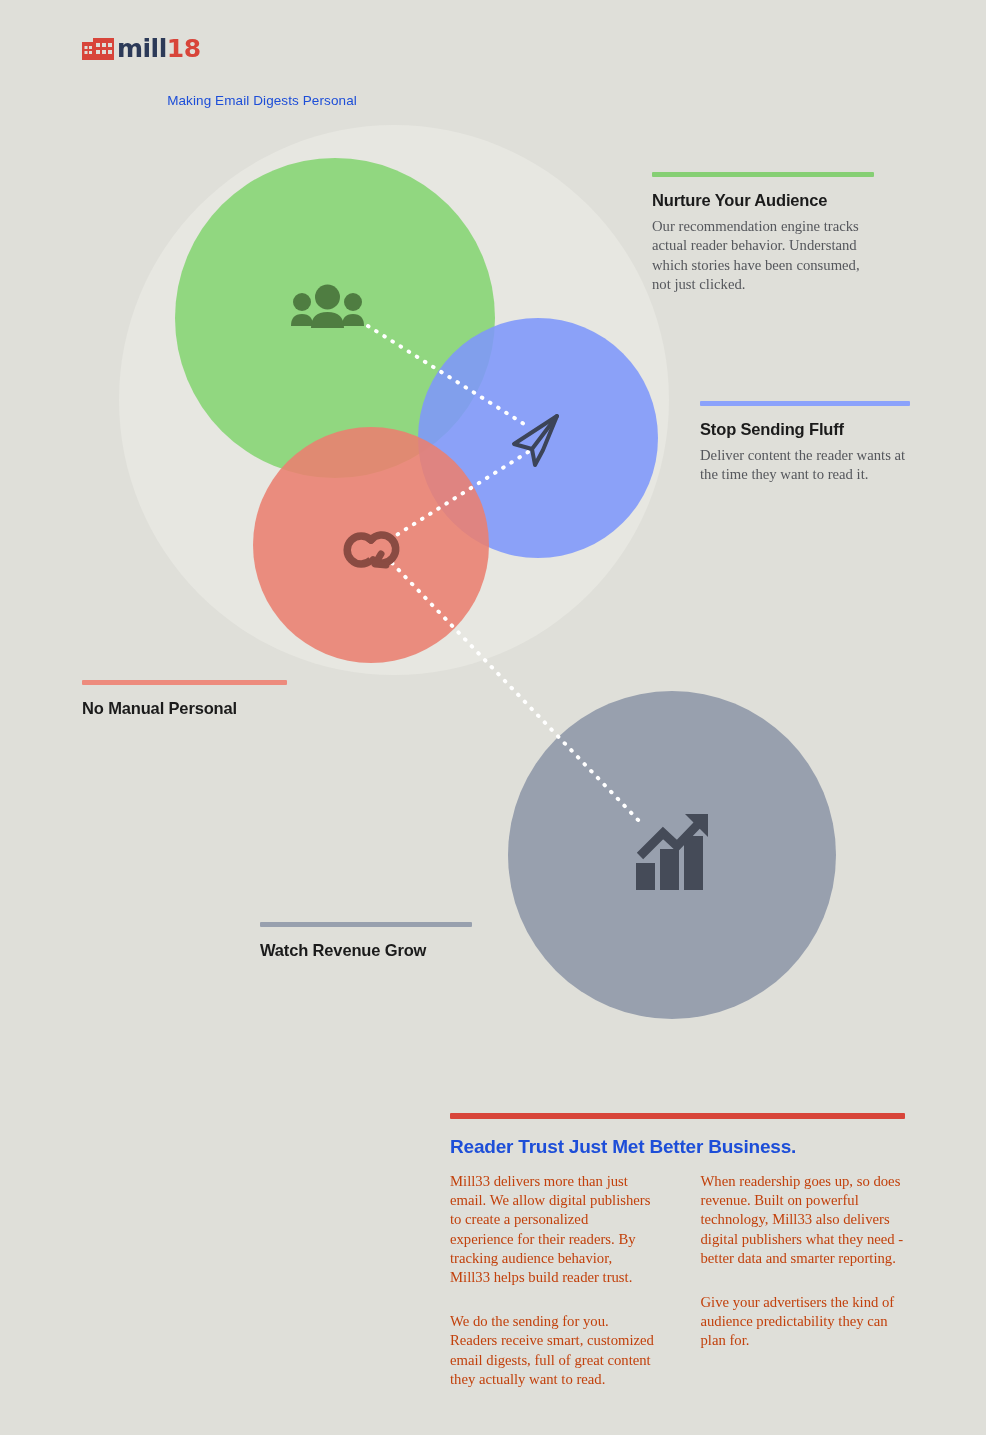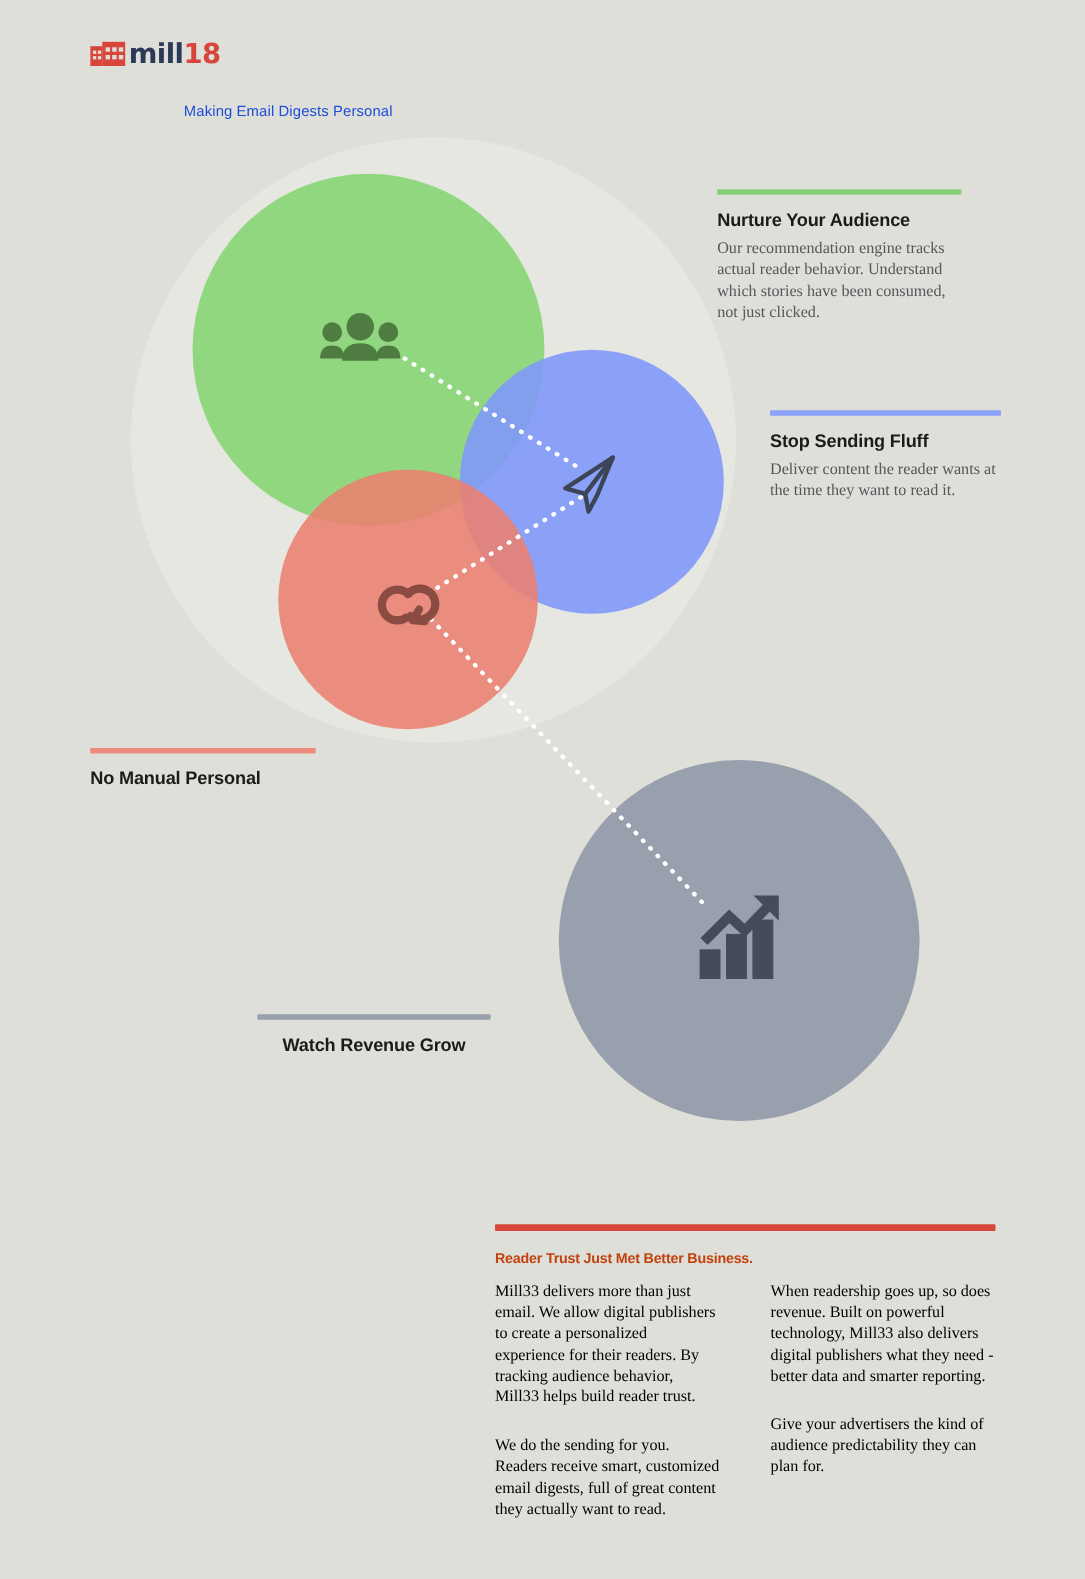--- a/index.html
+++ b/index.html
@@ -82,51 +82,51 @@
   }
   .callout p {
     margin: 0;
     font-family: "Liberation Serif", serif;
     font-size: 14.7px;
     line-height: 19.3px;
     color: #55575c;
   }
 
   #callout-nurture { left: 652px; top: 172px; width: 222px; }
-  #callout-fluff   { left: 700px; top: 373px; width: 210px; }
+  #callout-fluff   { left: 700px; top: 401px; width: 210px; }
   #callout-manual  { left: 82px;  top: 680px; width: 205px; }
-  #callout-revenue { left: 234px; top: 922px; width: 212px; text-align: center; }
+  #callout-revenue { left: 260px; top: 922px; width: 212px; }
 
   
   #bottom {
     position: absolute;
     left: 450px;
     top: 1113px;
     width: 455px;
   }
   #bottom .rule { height: 6px; margin-bottom: 17px; }
   #bottom h2 {
     margin: 0 0 14px 0;
     font-family: "Liberation Sans", sans-serif;
-    font-size: 13px;
+    font-size: 19px;
     font-weight: bold;
-    color: #c2410c;
+    color: #1d4ed8;
     letter-spacing: -0.2px;
   }
   #bottom-cols {
     display: flex;
     gap: 46px;
   }
   .bcol { width: 205px; }
   .bcol p {
     margin: 0 0 25px 0;
     font-family: "Liberation Serif", serif;
     font-size: 14.7px;
     line-height: 19.2px;
-    color: #000000;
+    color: #c2410c;
   }
   .bcol p:last-child { margin-bottom: 0; }
 </style>
 </head>
 <body>
 
 <div id="page">
 
   <div id="logo-block">
     <div id="logo-row">

